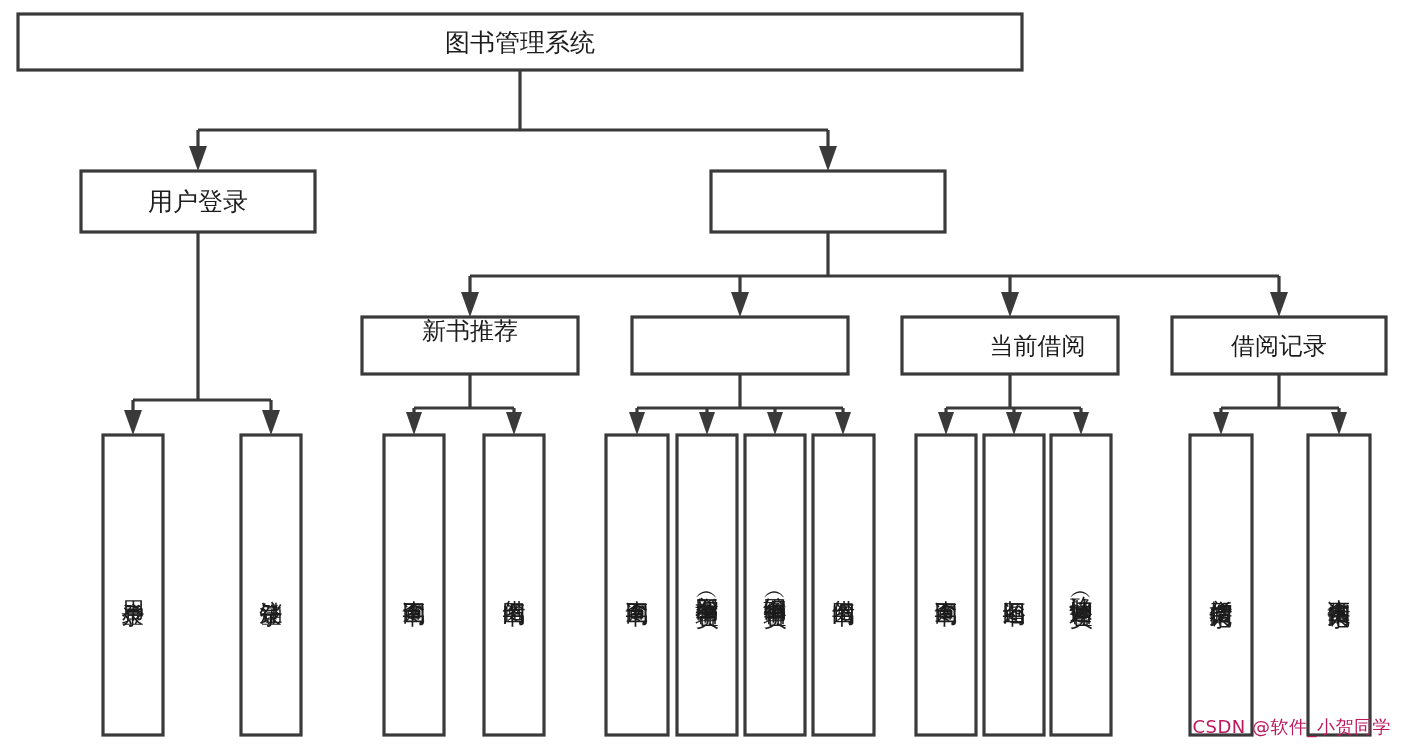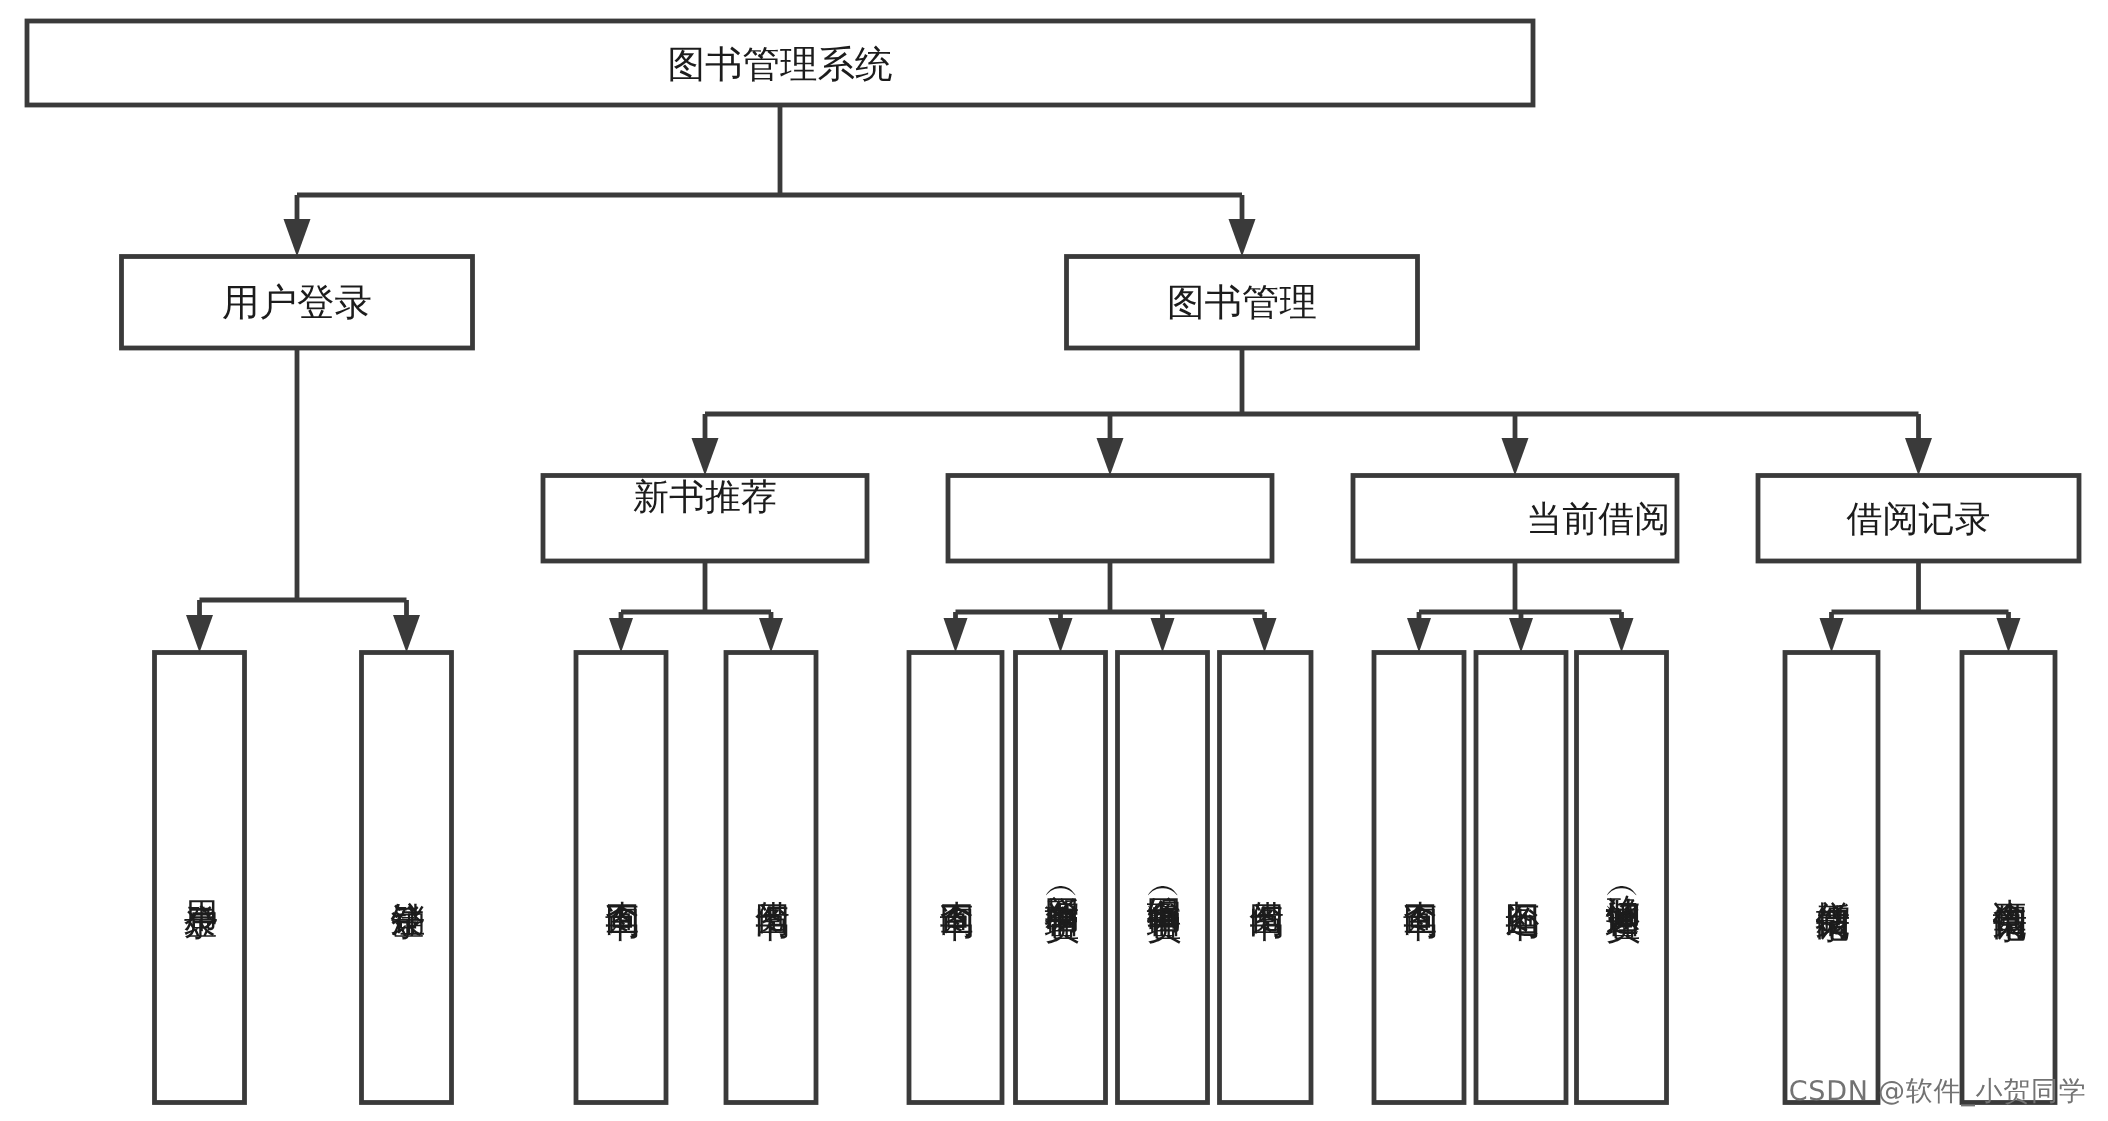--- a/index.html
+++ b/index.html
@@ -66,21 +66,21 @@
     color: #1c1c1c;
     white-space: nowrap;
     pointer-events: none;
   }
   #watermark {
     position: absolute;
     right: 14px;
     bottom: 8px;
     font-family: "DejaVu Sans", "Liberation Sans", sans-serif;
     font-size: 18px;
-    color: #737373;
+    color: #be185d;
     letter-spacing: 0.5px;
     white-space: nowrap;
   }
 </style>
 </head>
 <body>
 
 <div id="diagram-root">
 
   <svg id="tree-svg" viewBox="0 0 1405 747">
@@ -172,24 +172,23 @@
     <path class="edge-line" d="M 1221 408 L 1339 408"></path>
     <path class="edge-line" d="M 1221 408 L 1221 418"></path>
     <polygon class="arrow-head" points="1221,435 1213,412 1229,412"></polygon>
     <path class="edge-line" d="M 1339 408 L 1339 418"></path>
     <polygon class="arrow-head" points="1339,435 1331,412 1347,412"></polygon>
   </svg>
 
   <div class="htext-wrap" style="left:18px; top:14px; width:1004px; height:56px; font-size:25px;">图书管理系统</div>
 
   <div class="htext-wrap" style="left:81px; top:171px; width:234px; height:61px; font-size:25px;">用户登录</div>
-  <div class="htext-wrap" style="left:711px; top:171px; width:234px; height:61px; font-size:25px;">图书管理</div>
 
   <div class="htext-wrap" style="left:362px; top:302px; width:216px; height:57px; font-size:24px;">新书推荐</div>
-  <div class="htext-wrap" style="left:944px; top:317px; width:243px; height:57px; font-size:24px;">当前借阅</div>
+  <div class="htext-wrap" style="left:916px; top:317px; width:243px; height:57px; font-size:24px;">当前借阅</div>
   <div class="htext-wrap" style="left:1172px; top:317px; width:214px; height:57px; font-size:24px;">借阅记录</div>
 
   <div class="vtext-wrap" style="left:103px; top:435px; width:60px; height:300px;">用户登录</div>
   <div class="vtext-wrap" style="left:241px; top:435px; width:60px; height:300px;">注销登录</div>
 
   <div class="vtext-wrap" style="left:384px; top:435px; width:60px; height:300px;">查询图书</div>
   <div class="vtext-wrap" style="left:484px; top:435px; width:60px; height:300px;">借阅图书</div>
 
   <div class="vtext-wrap" style="left:606px; top:435px; width:62px; height:300px;">查询图书</div>
   <div class="vtext-wrap" style="left:677px; top:435px; width:60px; height:300px;">新增图书（管理员）</div>

